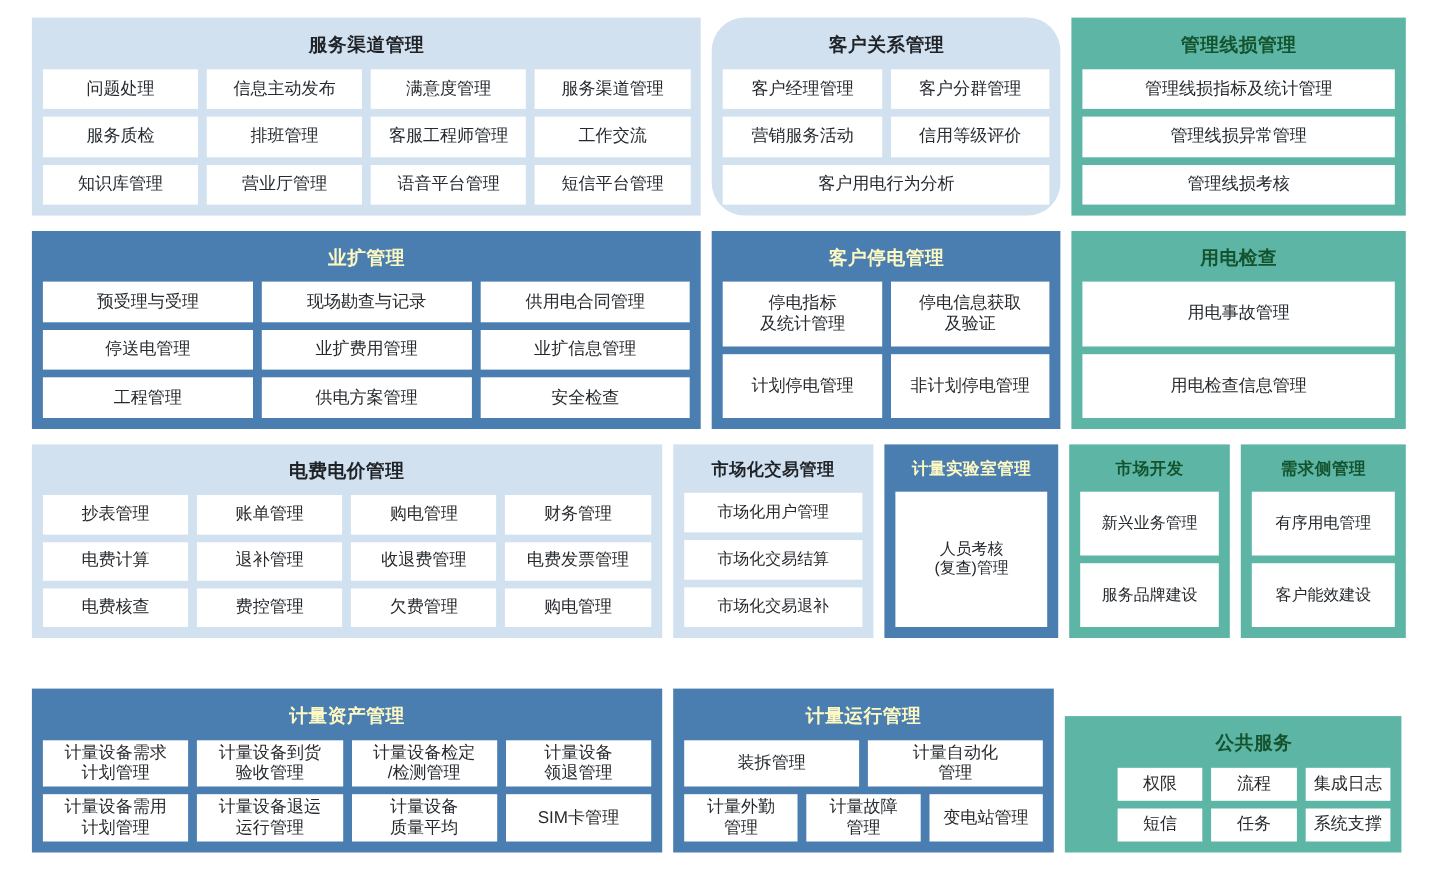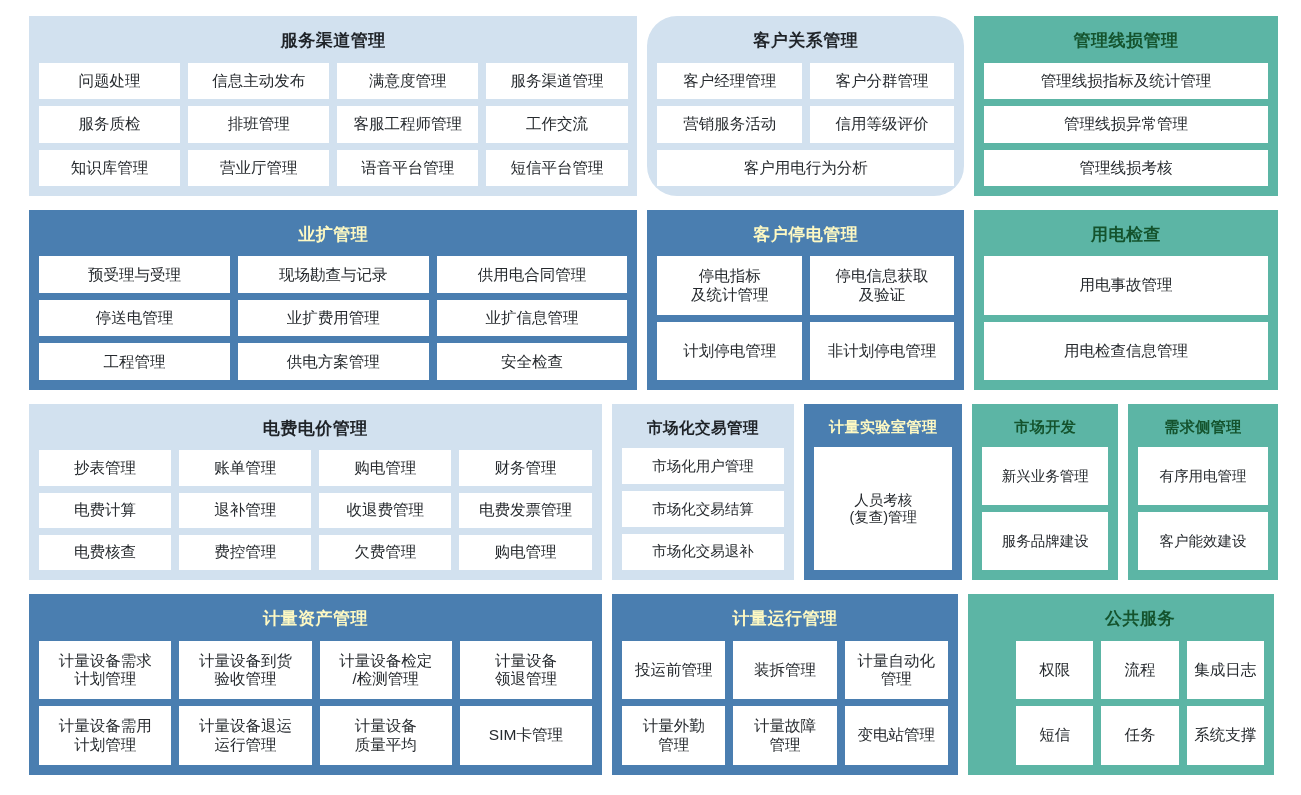--- a/index.html
+++ b/index.html
@@ -71,21 +71,21 @@
   .r3 .p3{width:158px;}
   .r3 .p4{width:146px;}
   .r3 .p5{width:150px;}
 
   .r4 .p1{width:573px;}
   .r4 .p2{width:346px;}
   .r4 .p3{width:306px;padding-left:48px;}
 
   .row1,.row2{height:182px;}
   .row3{height:178px;}
-  .row4{height:183px;}
+  .row4{height:183px;align-items:flex-end;}
 
   
   .narrow .panel-title{font-size:15.5px;}
   .narrow .tile{font-size:14.5px;}
   .tiny .panel-title{font-size:15px;}
   .tiny .tile{font-size:14.5px;}
 </style>
 </head>
 <body>
 
@@ -302,21 +302,20 @@
 质量平均</div>
           <div class="tile">SIM卡管理</div>
         </div>
       </div>
     </div>
 
     <div class="panel blue p2">
       <div class="panel-title">计量运行管理</div>
       <div class="grid">
         <div class="grid-row">
-          <div class="tile">投运前管理</div>
           <div class="tile">装拆管理</div>
           <div class="tile">计量自动化
 管理</div>
         </div>
         <div class="grid-row">
           <div class="tile">计量外勤
 管理</div>
           <div class="tile">计量故障
 管理</div>
           <div class="tile">变电站管理</div>

